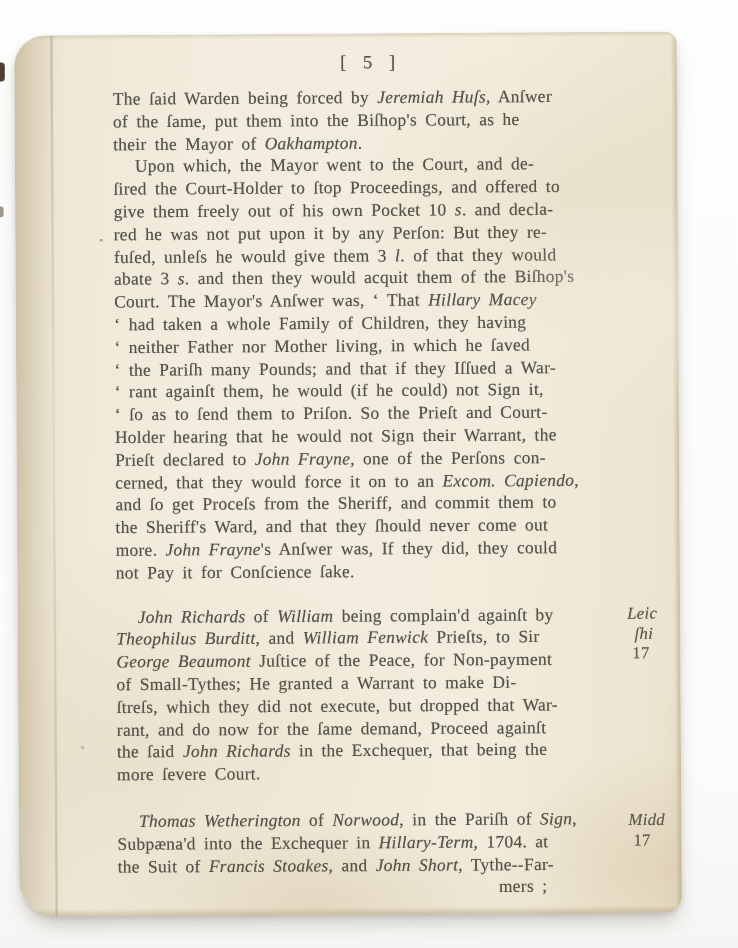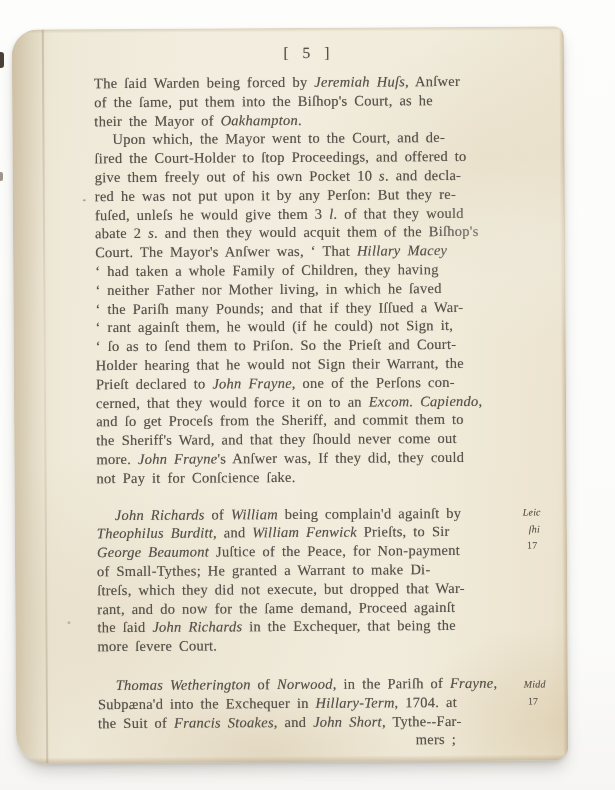--- a/index.html
+++ b/index.html
@@ -78,21 +78,21 @@
   .para { margin:0; }
   .para.gap-before-sm { margin-top:18px; }
   .para.gap-before-md { margin-top:20px; }
   .tline { white-space:nowrap; }
   .para.indent .tline:first-child { padding-left:18px; }
   .it { font-style:italic; }
   .catchword { text-align:right; padding-right:72px; }
 
   .margin-note {
     position:absolute; font-style:italic; color:#5d584e;
-    font-size:10px; line-height:16.5px; letter-spacing:0.2px;
+    font-size:14px; line-height:16.5px; letter-spacing:0.2px;
     white-space:nowrap; text-shadow:0 0 0.6px rgba(93,88,78,0.5);
   }
   .margin-note-1 { left:508px; top:478px; }
   .margin-note-2 { left:508px; top:650px; }
   .margin-note .num { font-style:normal; padding-left:4px; display:block; }
   .margin-note .ln { display:block; }
   .margin-note .ln.indented { padding-left:6px; }
 
   .fade-overlay {
     position:absolute; left:300px; top:120px; width:260px; height:260px;
@@ -124,21 +124,21 @@
           <div class="tline"><span>of the ſame,  put them into the Biſhop's Court, as he</span></div>
           <div class="tline"><span>their the Mayor of </span><span class="it">Oakhampton</span><span>.</span></div>
         </div>
 
       <div class="para indent">
           <div class="tline"><span>Upon which,  the Mayor went to the Court, and de-</span></div>
           <div class="tline"><span>ſired the Court-Holder to ſtop Proceedings, and offered to</span></div>
           <div class="tline"><span>give them freely out of his own Pocket 10 </span><span class="it">s</span><span>. and decla-</span></div>
           <div class="tline"><span>red he was not put upon it by any Perſon: But they re-</span></div>
           <div class="tline"><span>fuſed,  unleſs he would give them 3 </span><span class="it">l</span><span>. of that they would</span></div>
-          <div class="tline"><span>abate 2 </span><span class="it">s</span><span>. and then they would acquit them of the Biſhop's</span></div>
+          <div class="tline"><span>abate 3 </span><span class="it">s</span><span>. and then they would acquit them of the Biſhop's</span></div>
           <div class="tline"><span>Court.  The Mayor's Anſwer was, ‘ That </span><span class="it">Hillary Macey</span></div>
           <div class="tline"><span>‘ had taken a whole Family of Children, they having</span></div>
           <div class="tline"><span>‘ neither Father nor Mother living, in which he ſaved</span></div>
           <div class="tline"><span>‘ the Pariſh many Pounds; and that if they Iſſued a War-</span></div>
           <div class="tline"><span>‘ rant againſt them,  he would (if he could) not Sign it,</span></div>
           <div class="tline"><span>‘ ſo as to ſend them to Priſon.  So the Prieſt and Court-</span></div>
           <div class="tline"><span>Holder hearing that he would not Sign their Warrant, the</span></div>
           <div class="tline"><span>Prieſt declared to </span><span class="it">John Frayne</span><span>,  one of the Perſons con-</span></div>
           <div class="tline"><span>cerned, that they would force it on to an </span><span class="it">Excom. Capiendo</span><span>,</span></div>
           <div class="tline"><span>and ſo get Proceſs from the Sheriff,  and commit them to</span></div>
@@ -152,21 +152,21 @@
           <div class="tline"><span class="it">Theophilus Burditt</span><span>,  and </span><span class="it">William Fenwick</span><span> Prieſts,  to Sir</span></div>
           <div class="tline"><span class="it">George Beaumont</span><span> Juſtice of the Peace,  for Non-payment</span></div>
           <div class="tline"><span>of Small-Tythes;  He granted a Warrant to make Di-</span></div>
           <div class="tline"><span>ſtreſs, which they did not execute, but dropped that War-</span></div>
           <div class="tline"><span>rant, and do now for the ſame demand, Proceed againſt</span></div>
           <div class="tline"><span>the ſaid </span><span class="it">John Richards</span><span> in the Exchequer,  that being the</span></div>
           <div class="tline"><span>more ſevere Court.</span></div>
         </div>
 
       <div class="para indent gap-before-md">
-          <div class="tline"><span class="it">Thomas Wetherington</span><span> of </span><span class="it">Norwood</span><span>, in the Pariſh of </span><span class="it">Frayne</span><span>,</span></div>
+          <div class="tline"><span class="it">Thomas Wetherington</span><span> of </span><span class="it">Norwood</span><span>, in the Pariſh of </span><span class="it">Sign</span><span>,</span></div>
           <div class="tline"><span>Subpæna'd into the Exchequer in </span><span class="it">Hillary-Term</span><span>,  1704. at</span></div>
           <div class="tline"><span>the Suit of </span><span class="it">Francis Stoakes</span><span>, and </span><span class="it">John Short</span><span>, Tythe--Far-</span></div>
         </div>
 
       <div class="catchword">mers ;</div>
     </div>
 
     <div class="margin-note margin-note-1">
       <span class="ln">Leic</span>
       <span class="ln indented">ſhi</span>

